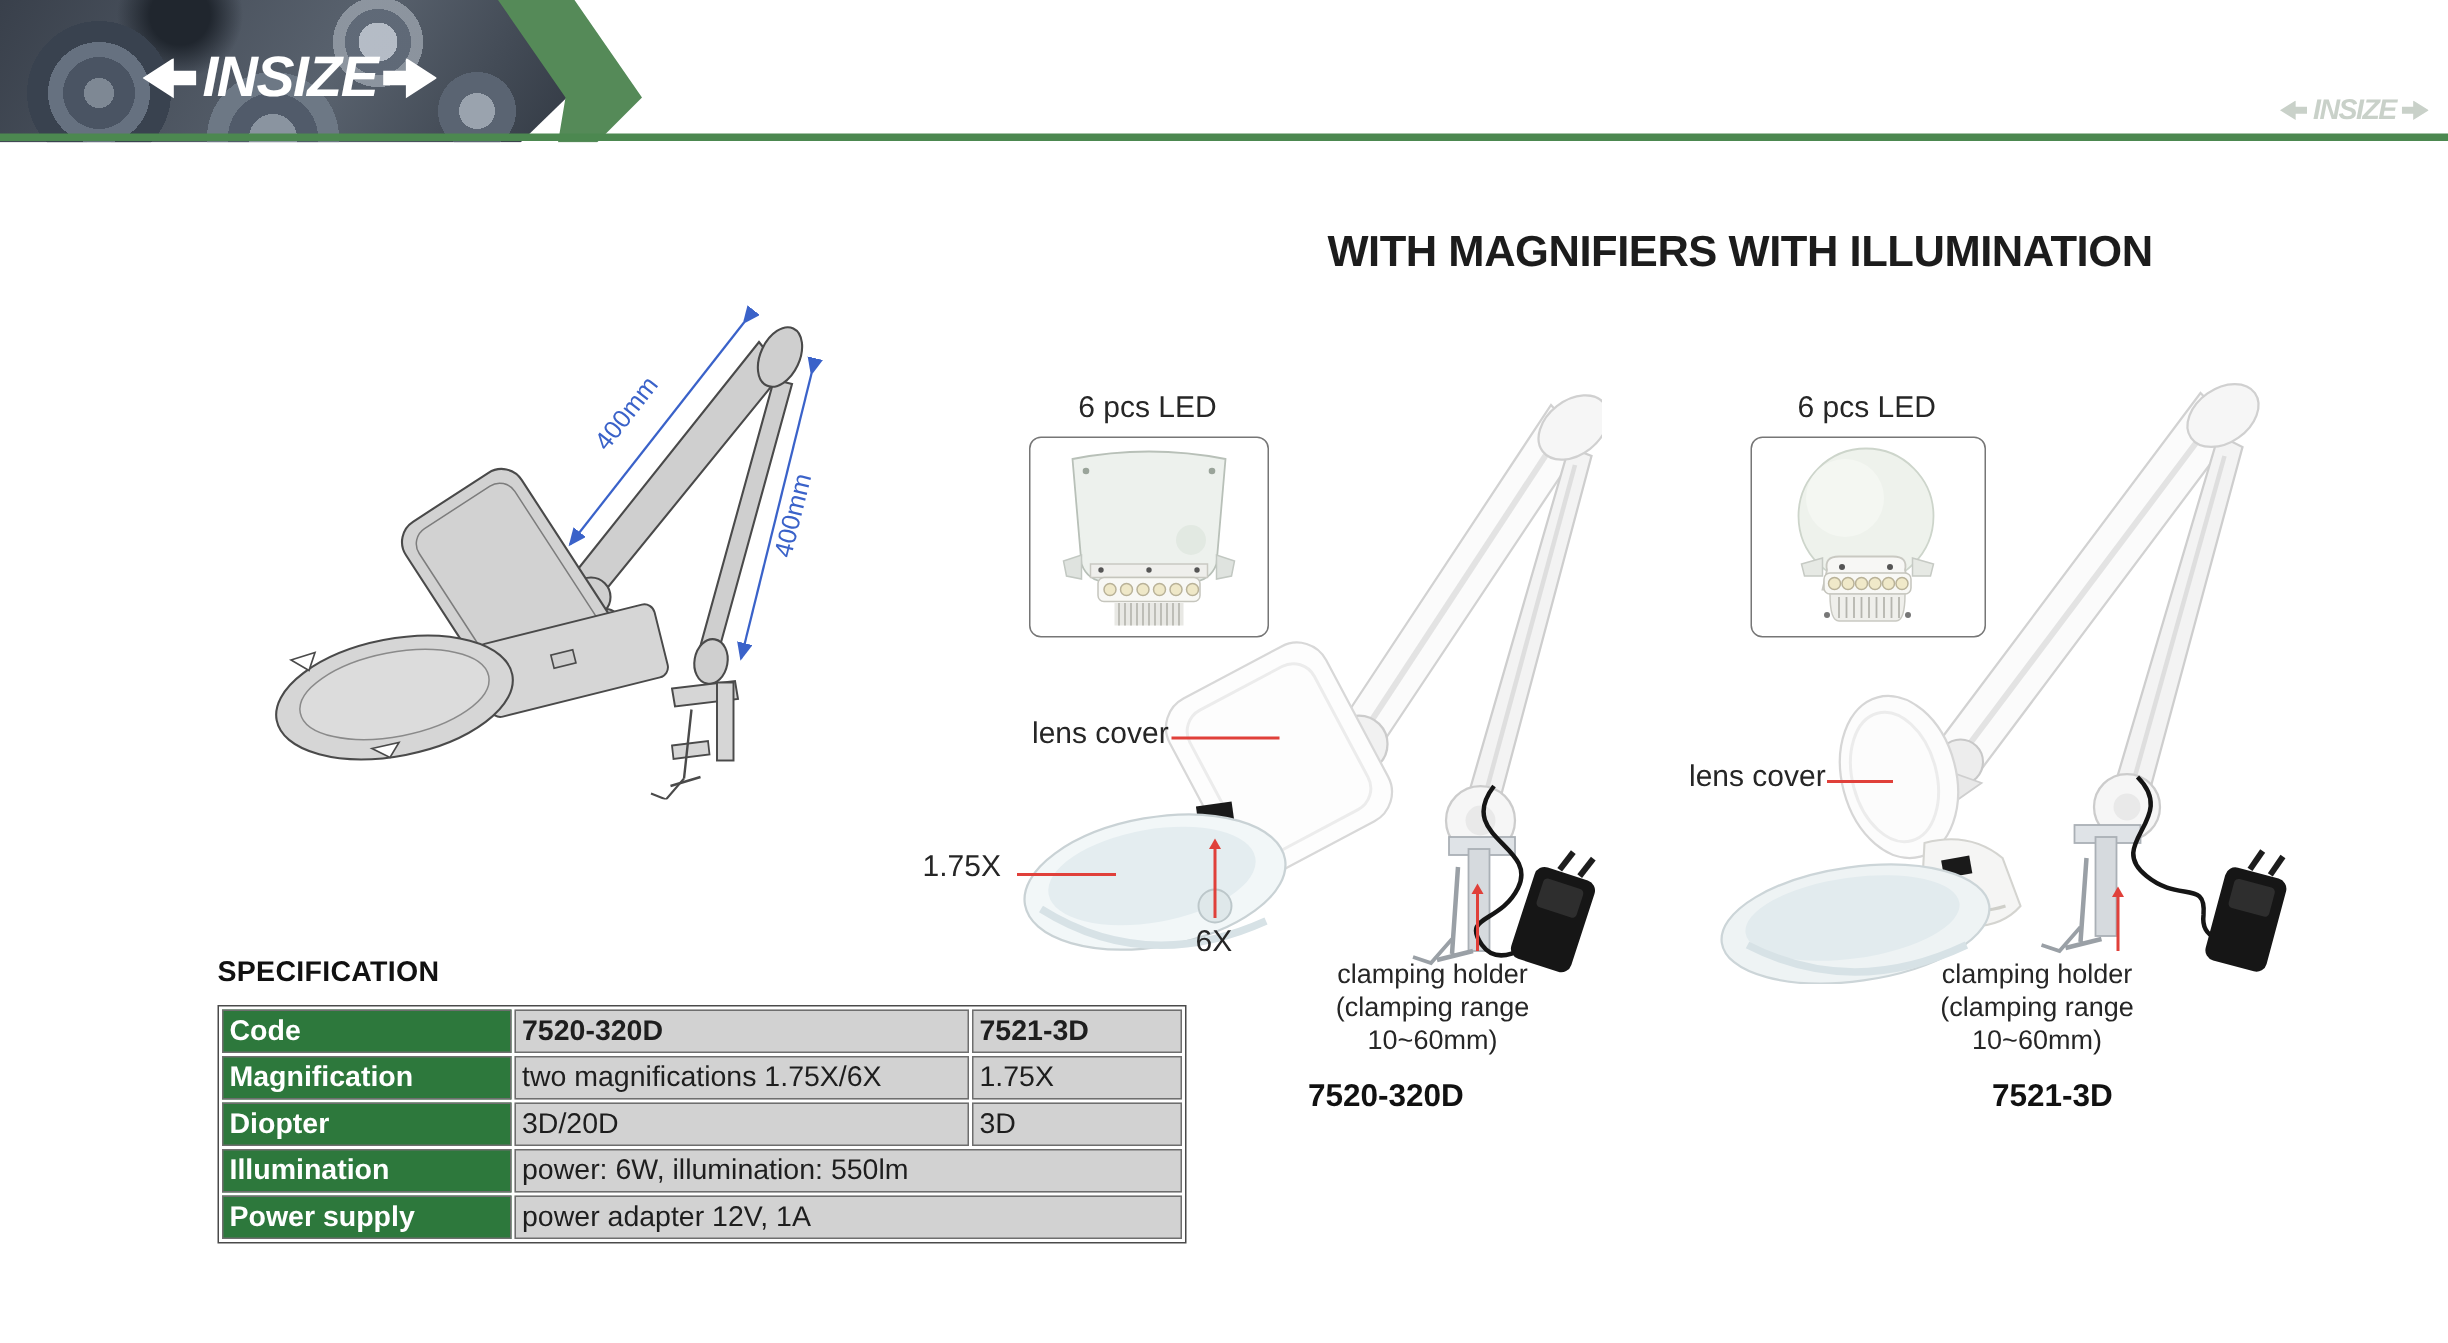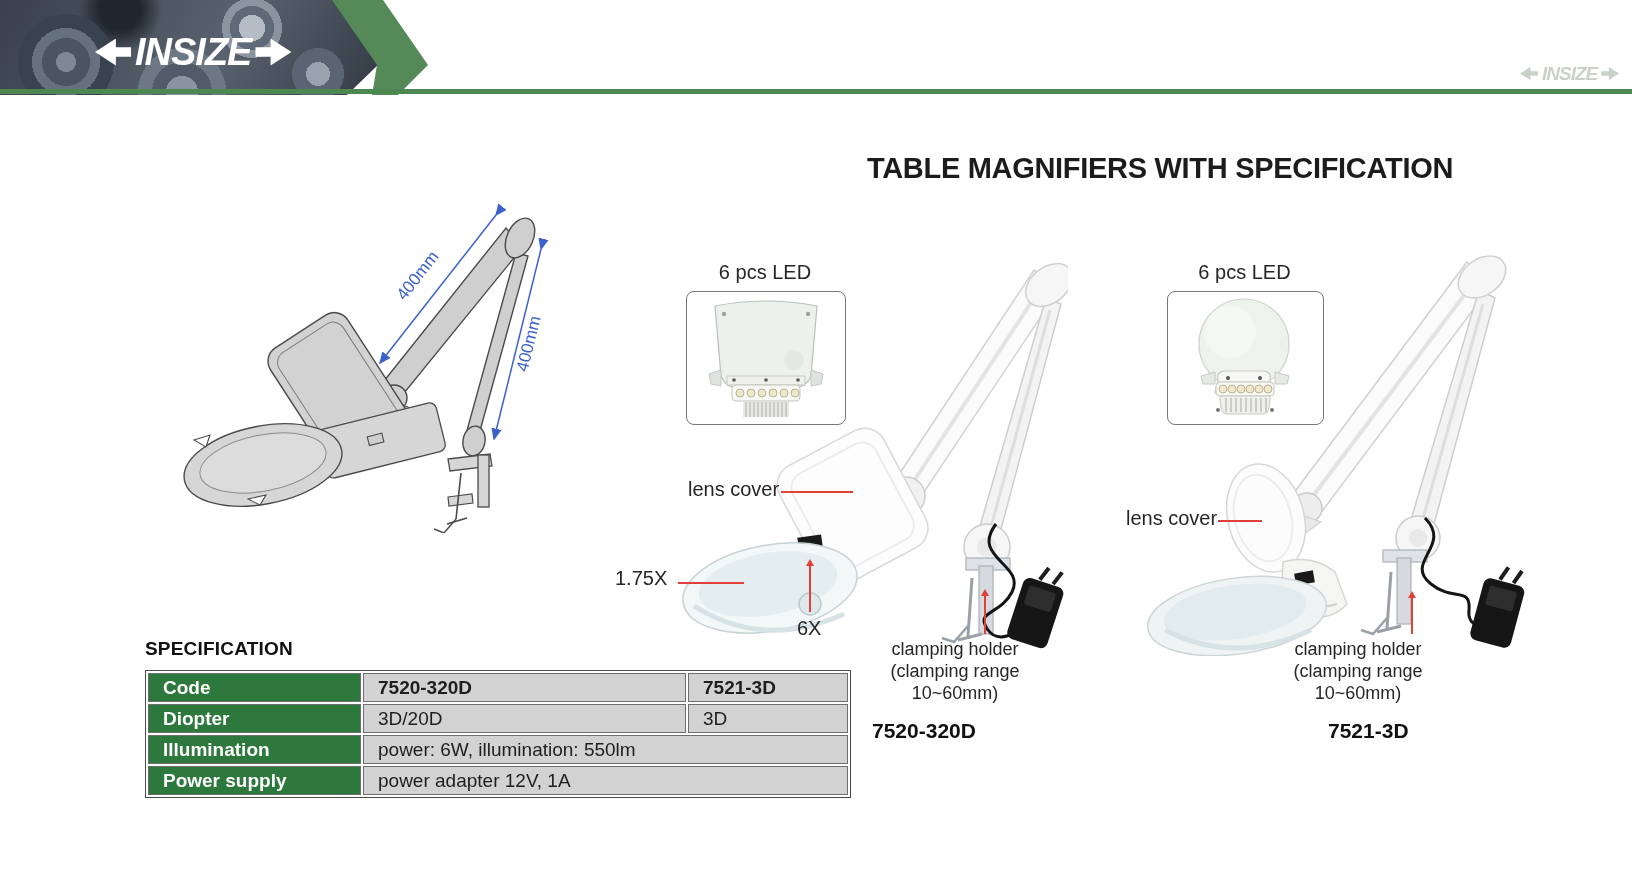--- a/index.html
+++ b/index.html
@@ -44,21 +44,21 @@
 
   
   .feature-row{display:flex;align-items:flex-start;margin-bottom:4px;}
   .feature-row .sq{width:8px;height:8px;background:#111;margin:9px 10px 0 0;flex:none;}
   .feature-row .txt{font-size:20px;color:#262626;line-height:26px;}
 
   
   #spec-heading{left:145px;top:638px;font-size:19px;font-weight:bold;color:#111;letter-spacing:.2px;}
   #spec-table{position:absolute;left:145px;top:670px;border-collapse:separate;border-spacing:2px;
     background:#fff;border:1px solid #4a4a4a;}
-  #spec-table td{height:25px;padding:1px 14px;font-size:19px;border:1px solid #6e6e6e;vertical-align:middle;}
+  #spec-table td{height:25px;padding:1px 4px;font-size:19px;border:1px solid #6e6e6e;vertical-align:middle;}
   #spec-table td.g{background:#2d783c;color:#fff;font-weight:bold;width:183px;}
   #spec-table td.v1{background:#d2d2d2;color:#1e1e1e;width:293px;}
   #spec-table td.v2{background:#d2d2d2;color:#1e1e1e;width:130px;}
   #spec-table td.b{font-weight:bold;}
 
   
   .inset{position:absolute;border:1.5px solid #767676;border-radius:8px;background:#fff;overflow:hidden;}
   .plabel{position:absolute;font-size:20px;color:#262626;white-space:nowrap;}
   .pcode{position:absolute;font-size:21px;font-weight:bold;color:#111;white-space:nowrap;}
   .clamp-label{position:absolute;width:160px;text-align:center;font-size:18px;line-height:22px;color:#262626;}
@@ -81,21 +81,21 @@
       <span class="brand">INSIZE</span>
       <span class="arrow r"></span>
     </div>
     <div id="logo-watermark" class="logo abs">
       <span class="arrow l"></span>
       <span class="brand">INSIZE</span>
       <span class="arrow r"></span>
     </div>
   </div>
 
-  <div id="page-title" class="abs">TABLE MAGNIFIERS WITH SPECIFICATION</div>
+  <div id="page-title" class="abs">WITH MAGNIFIERS WITH ILLUMINATION</div>
 
   <svg class="abs" style="left:148px;top:193px;" width="424" height="340" viewBox="0 0 424 340">
     <defs>
       <marker id="barr" markerWidth="9" markerHeight="9" refX="7" refY="3.5" orient="auto">
         <path d="M0,0 L8,3.5 L0,7 Z" fill="#3a62c9"></path>
       </marker>
     </defs>
 
     <polygon points="358,35 374,55 252,205 236,188" fill="#cfcfcf" stroke="#4a4a4a" stroke-width="1.4"></polygon>
     <polygon points="368,60 380,63 330,245 318,241" fill="#cfcfcf" stroke="#4a4a4a" stroke-width="1.4"></polygon>
@@ -136,20 +136,25 @@
   <div class="abs" style="left:145px;top:545px;">
   </div>
 
   <div id="spec-heading" class="abs">SPECIFICATION</div>
   <table id="spec-table">
     <tbody>
         <tr>
       <td class="g">Code</td>
       <td class="v1 b">7520-320D</td>
       <td class="v2 b">7521-3D</td>
+    </tr>
+    <tr>
+      <td class="g">Magnification</td>
+      <td class="v1">two magnifications 1.75X/6X</td>
+      <td class="v2">1.75X</td>
     </tr>
     <tr>
       <td class="g">Diopter</td>
       <td class="v1">3D/20D</td>
       <td class="v2">3D</td>
     </tr>
     <tr>
       <td class="g">Illumination</td>
       <td class="v1" colspan="2">power: 6W, illumination: 550lm</td>
     </tr>

